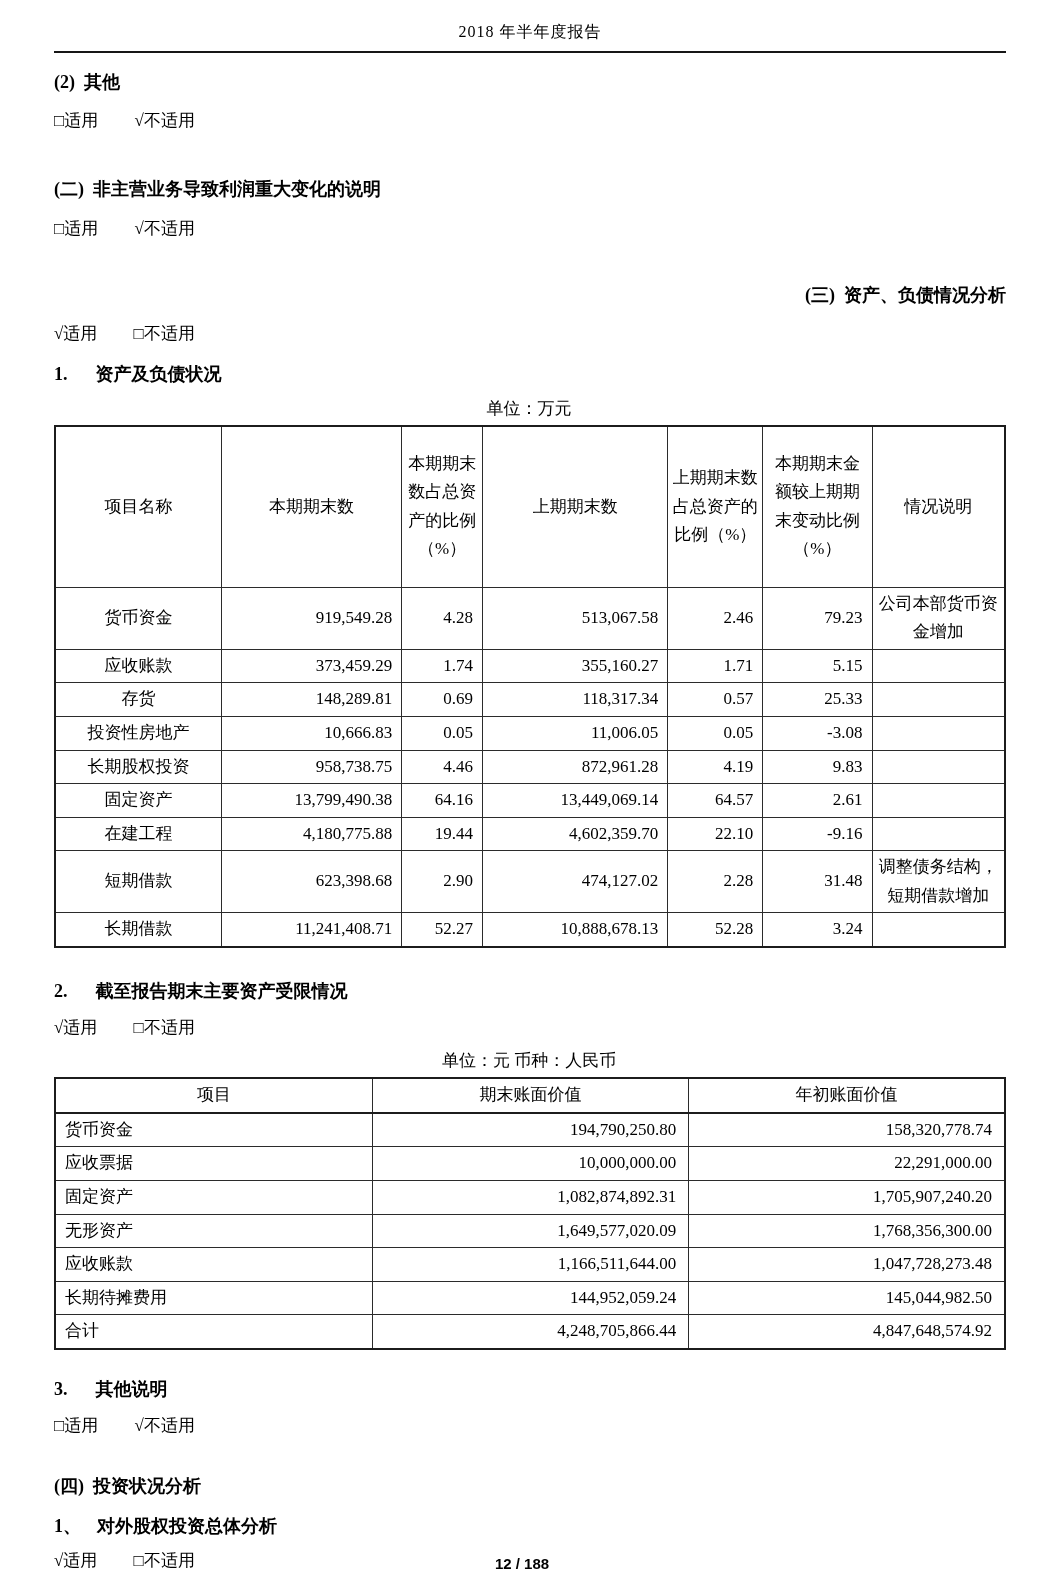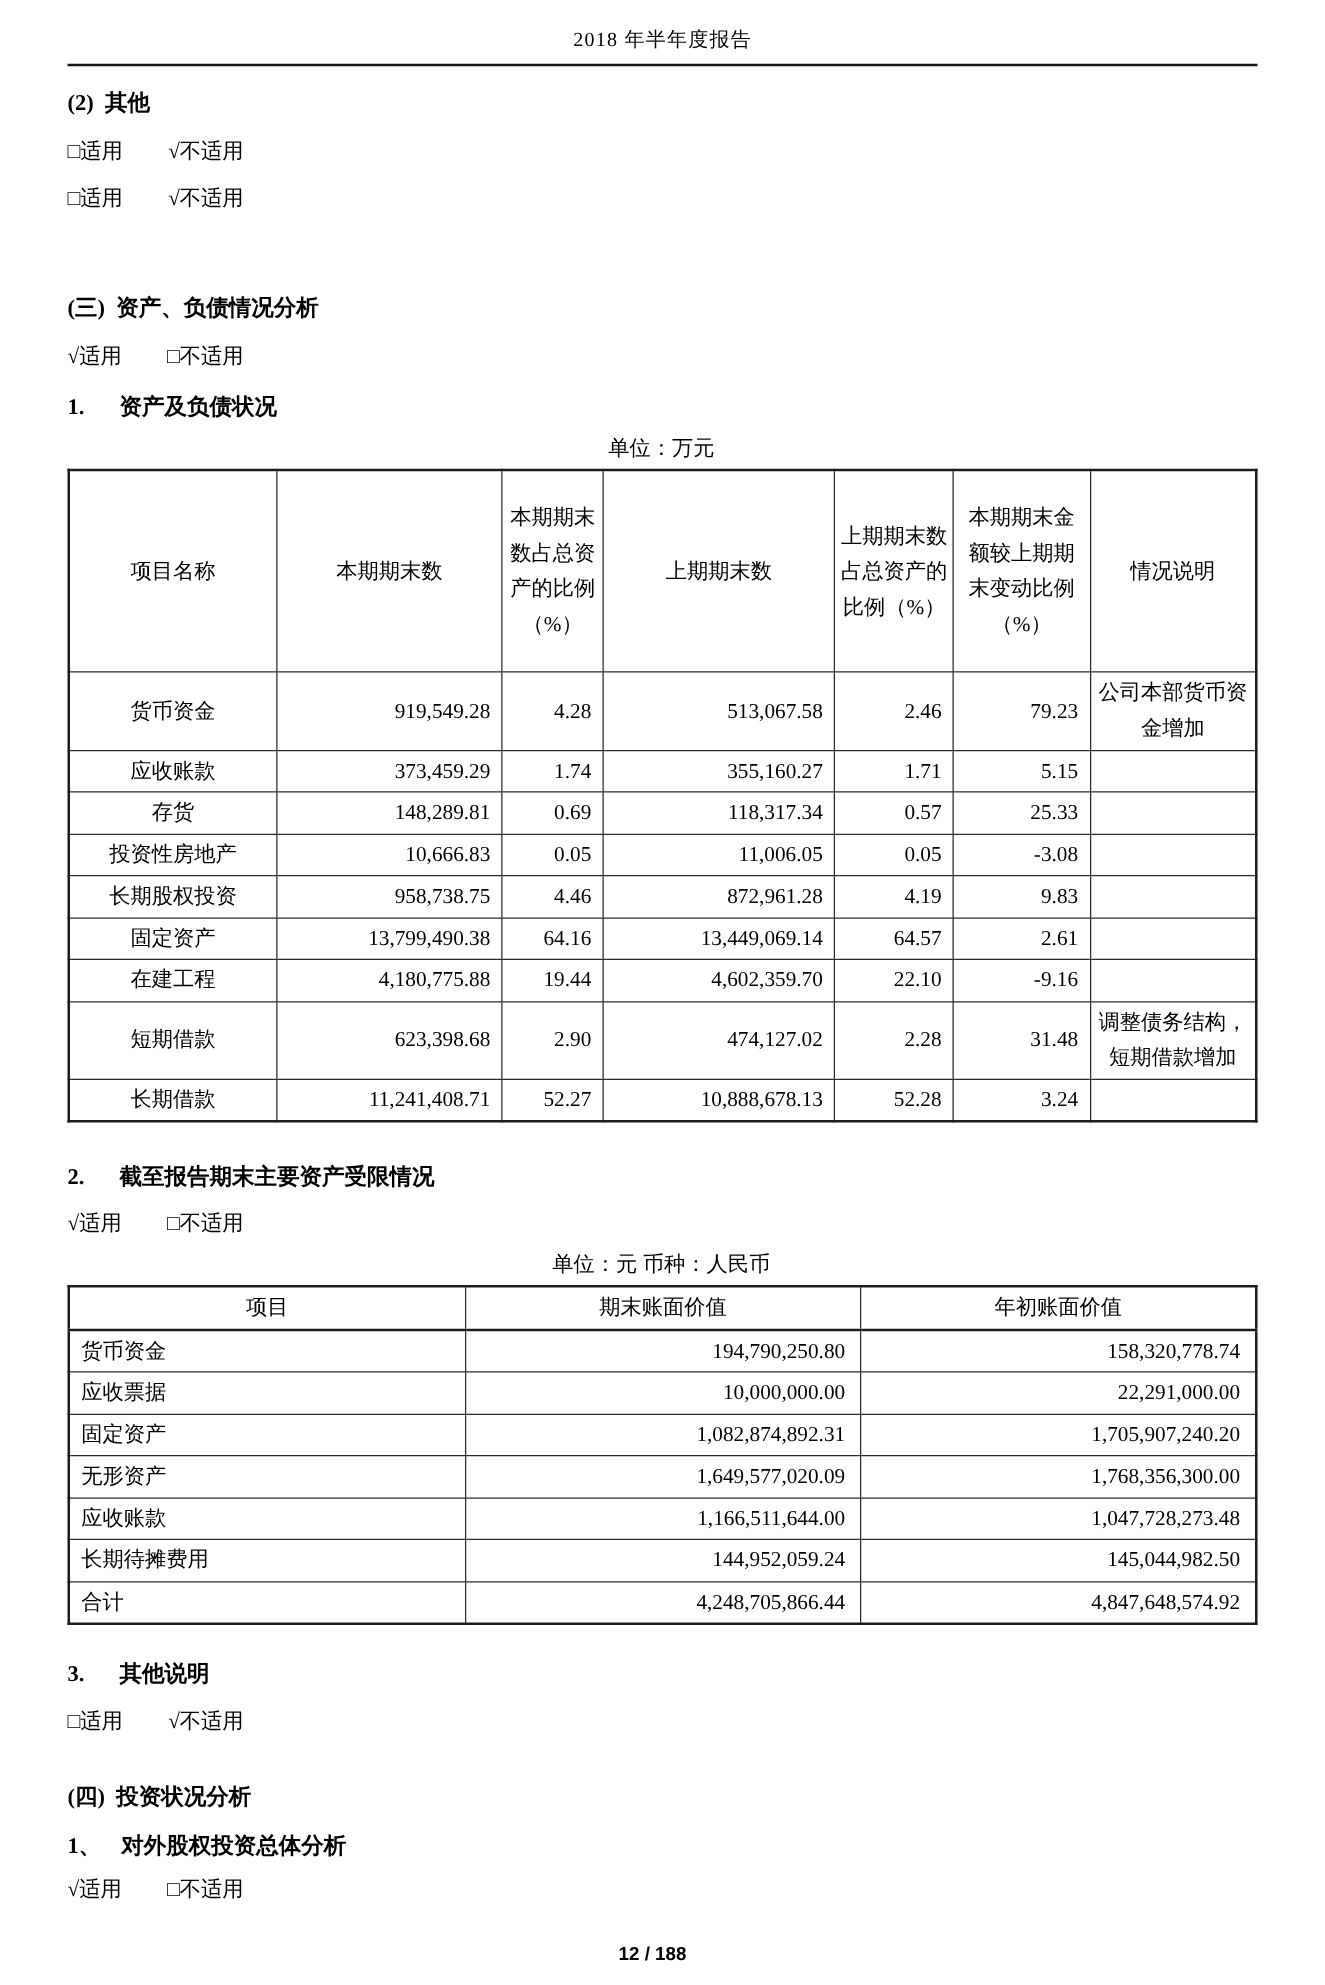--- a/index.html
+++ b/index.html
@@ -34,21 +34,21 @@
   .unit {
     text-align: center;
     font-size: 17px;
     margin-top: 10px;
     margin-bottom: 5px;
     padding-right: 2px;
   }
 
   .mt44 { margin-top: 18px; }
   .mt48 { margin-top: 46px; }
-  .mt46 { margin-top: 64px; }
+  .mt46 { margin-top: 44px; text-align: right; }
   .mt38 { margin-top: 38px; }
   .mt34 { margin-top: 32px; }
   .mt28 { margin-top: 28px; }
   .mt18 { margin-top: 18px; }
   .mt16 { margin-top: 16px; }
   .mt14 { margin-top: 14px; }
   .mt12 { margin-top: 12px; }
 
   table.doc-table {
     width: 100%;
@@ -101,20 +101,23 @@
   <div class="content">
 
     <div class="h-major mt44">
       <span class="num">(2)</span><span>其他</span>
     </div>
     <div class="applic mt16">
       <span class="opt"><span>□</span><span>适用</span></span>
       <span class="opt opt2"><span>√</span><span>不适用</span></span>
     </div>
 
+    <div class="h-major mt48">
+      <span class="num">(二)</span><span>非主营业务导致利润重大变化的说明</span>
+    </div>
     <div class="applic mt16">
       <span class="opt"><span>□</span><span>适用</span></span>
       <span class="opt opt2"><span>√</span><span>不适用</span></span>
     </div>
 
     <div class="h-major mt46">
       <span class="num">(三)</span><span>资产、负债情况分析</span>
     </div>
     <div class="applic mt16">
       <span class="opt"><span>√</span><span>适用</span></span>

